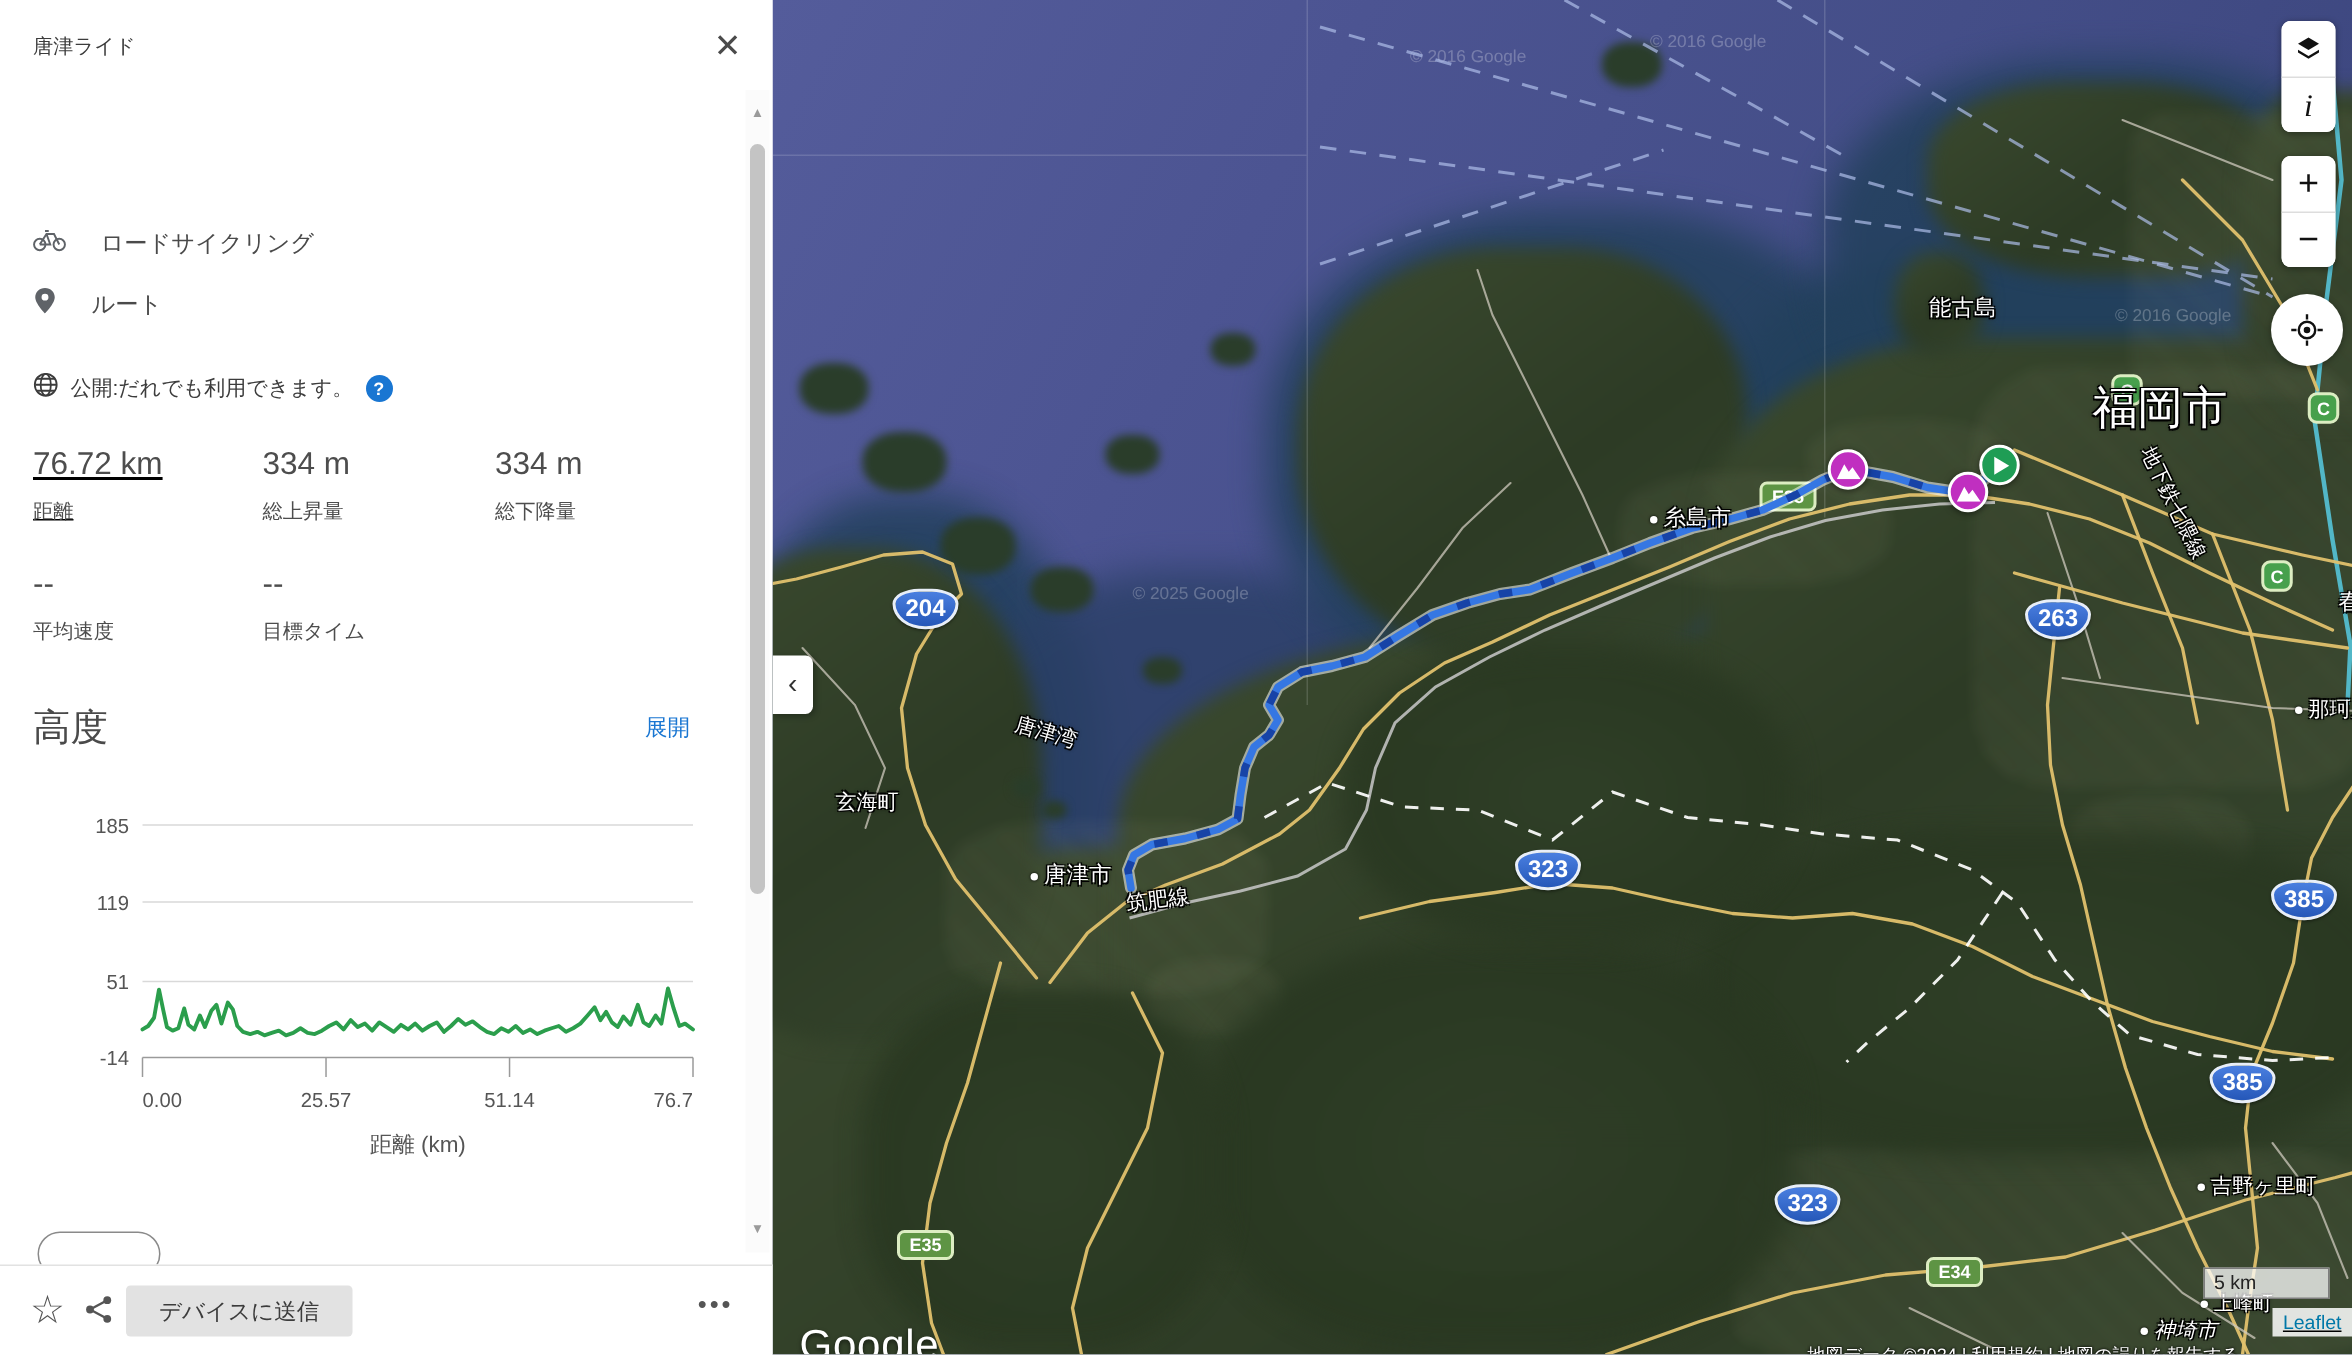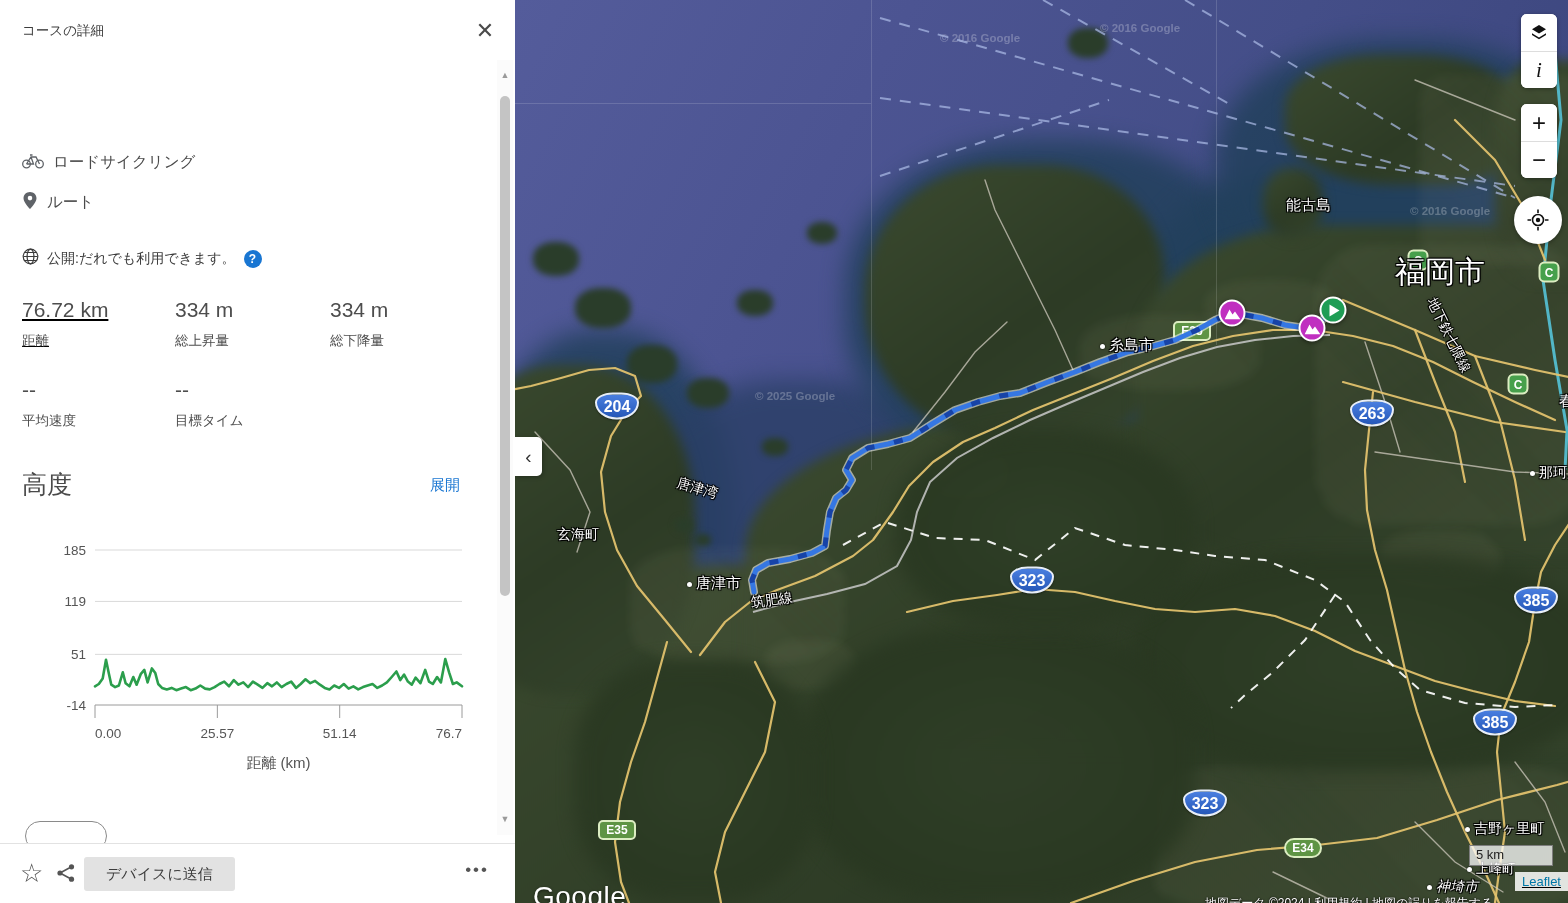--- a/index.html
+++ b/index.html
@@ -7,21 +7,21 @@
     font-family:"Liberation Sans","DejaVu Sans",sans-serif; }
   #stage { position:relative; width:1568px; height:903px; overflow:hidden; }
 
   
   #panel { position:absolute; left:0; top:0; width:515px; height:903px; background:#fff; z-index:30; }
   .panel-header-title { position:absolute; left:22px; top:22px; font-size:13.5px; color:#3c3c3c; }
   .panel-close { position:absolute; left:468px; top:14px; width:34px; height:34px; border:none; background:none;
     font-size:22px; color:#4a4a4a; cursor:pointer; }
   #panel-content { position:absolute; left:0; top:48px; width:497px; height:795px; overflow:hidden; }
   .course-title { position:absolute; left:22px; top:44px; font-size:34px; font-weight:400; color:#6f6f6f; }
-  .meta-row { position:absolute; left:22px; display:flex; align-items:center; gap:9px; }
+  .meta-row { position:absolute; left:22px; display:flex; align-items:center; gap:23px; }
   .meta-row .txt { font-size:15.5px; color:#4a4a4a; }
   .link-blue { color:#1976d2; text-decoration:none; cursor:pointer; }
   .privacy-row { position:absolute; left:22px; top:200px; display:flex; align-items:center; gap:8px; }
   .privacy-row .txt { font-size:14px; color:#3c3c3c; }
   .help-circle { width:18px; height:18px; border-radius:50%; background:#1976d2; color:#fff; font-size:12px;
     font-weight:bold; display:flex; align-items:center; justify-content:center; cursor:pointer; }
   .stat { position:absolute; }
   .stat .v { font-size:21px; color:#4d4d4d; }
   .stat .l { font-size:13.5px; color:#4d4d4d; margin-top:10px; }
   .elev-heading { position:absolute; left:22px; top:420px; font-size:25px; font-weight:400; color:#4a4a4a; }
@@ -76,21 +76,21 @@
   .shield.expressway { width:38px; height:20px; font-size:12px; background:#5e9444; border:2px solid #dcedc2;
     border-radius:5px; }
   .shield.cshield { width:21px; height:21px; font-size:12px; background:#47a04c; border:2px solid #dcedc2; border-radius:6px; }
   .marker { position:absolute; width:27px; height:27px; border-radius:50%; border:2.5px solid #fff;
     transform:translate(-50%,-50%); display:flex; align-items:center; justify-content:center; z-index:9;
     box-shadow:0 1px 4px rgba(0,0,0,.5); cursor:pointer; }
   .marker.start { background:#1f9d55; }
   .marker.start .tri { width:0; height:0; border-left:10px solid #fff; border-top:6px solid transparent;
     border-bottom:6px solid transparent; margin-left:3px; }
   .marker.climb { background:#c02fc0; }
-  .wm { position:absolute; color:rgba(255,255,255,.25); font-size:11.5px; z-index:5;font-weight:bold; }
+  .wm { position:absolute; color:rgba(255,255,255,.25); font-size:11.5px; z-index:5; }
   
   .ctrl-group { position:absolute; left:1006px; width:36px; background:#fff; border-radius:6px;
     box-shadow:0 1px 4px rgba(0,0,0,.35); z-index:10; overflow:hidden; }
   .ctrl-btn { width:36px; height:37px; background:#fff; border:none; font-size:20px; color:#111;
     display:flex; align-items:center; justify-content:center; cursor:pointer; }
   .ctrl-btn + .ctrl-btn { border-top:1px solid #ddd; }
   .ctrl-btn.info { font-family:"Liberation Serif","DejaVu Serif",serif; font-style:italic; font-size:21px; }
   #locate-btn { position:absolute; left:999px; top:196px; width:48px; height:48px; border-radius:50%; background:#fff;
     border:none; box-shadow:0 1px 4px rgba(0,0,0,.35); z-index:10; display:flex; align-items:center; justify-content:center; cursor:pointer; }
   #collapse-btn { position:absolute; left:0; top:437px; width:27px; height:39px; background:#fff; border:none;
@@ -104,21 +104,21 @@
     letter-spacing:.5px; z-index:10; text-shadow:0 1px 3px rgba(0,0,0,.6); }
   #map-attribution { position:absolute; left:690px; bottom:-9px; color:#fff; font-size:12px; z-index:10;
     white-space:nowrap; text-shadow:0 0 2px #000,0 1px 2px #000; }
 </style>
 </head>
 <body>
 
 <div id="stage">
 
   <aside id="panel">
-    <div class="panel-header-title">コースの詳細</div>
+    <div class="panel-header-title">唐津ライド</div>
     <button class="panel-close">✕</button>
 
     <div id="panel-content">
 
       <div class="meta-row" style="top:104px;">
         <span>
           <svg width="22" height="16" viewBox="0 0 22 16" fill="none" stroke="#5f6368" stroke-width="1.3">
             <circle cx="4.5" cy="11" r="3.8"></circle>
               <circle cx="17.5" cy="11" r="3.8"></circle>
             <path d="M4.5 11 L9 4 L14 4 L17.5 11 M9 4 L11.5 11 L4.5 11 M8 2 L10.5 2"></path>
@@ -301,34 +301,34 @@
         <polyline points="818,310 803,324 790,328 770,325 747,318 725,314 717,313 700,320 682,330 660,340 635,347 613,352 585,362 560,372 533,382 505,393 485,396 463,402 440,410 417,424 395,438 373,444 353,448 337,458 331,470 337,480 331,490 321,498 315,512 312,530 310,546 297,553 275,559 253,563 241,570 237,580 239,592" class="route-dash"></polyline>
       </svg>
     <div id="feature-layer">
         <div class="shield national" style="left: 102px; top: 406px;">204</div>
         <div class="shield national" style="left: 857px; top: 413px;">263</div>
         <div class="shield national" style="left: 517px; top: 580px;">323</div>
         <div class="shield national" style="left: 690px; top: 803px;">323</div>
         <div class="shield national" style="left: 1021px; top: 600px;">385</div>
         <div class="shield national" style="left: 980px; top: 722px;">385</div>
         <div class="shield expressway" style="left: 102px; top: 830px;">E35</div>
-        <div class="shield expressway" style="left: 788px; top: 848px; border-radius: 10px;">E34</div>
+        <div class="shield expressway" style="left: 788px; top: 848px;">E34</div>
         <div class="shield cshield" style="left: 903px; top: 260px;">C</div>
         <div class="shield cshield" style="left: 1034px; top: 272px;">C</div>
         <div class="shield cshield" style="left: 1003px; top: 384px;">C</div>
         <div class="map-label" style="left: 771px; top: 196px; font-size: 15px;">能古島</div>
         <div class="map-label city-lg" style="left: 880px; top: 252px; font-size: 30px;">福岡市</div>
         <div class="map-label" style="left: 585px; top: 336px; font-size: 15px;"><span class="label-dot"></span>糸島市</div>
         <div class="map-label" style="left: 916px; top: 290px; font-size: 13.5px; transform: rotate(64deg); transform-origin: left center;">地下鉄七隈線</div>
         <div class="map-label" style="left: 162px; top: 474px; font-size: 14px; transform: rotate(16deg); transform-origin: left center;">唐津湾</div>
         <div class="map-label" style="left: 14px; top: 526px; font-size: 14px; margin-left: 28px;">玄海町</div>
         <div class="map-label" style="left: 172px; top: 574px; font-size: 15px;"><span class="label-dot"></span>唐津市</div>
         <div class="map-label" style="left: 236px; top: 594px; font-size: 14px; transform: rotate(-7deg); transform-origin: left center;">筑肥線</div>
         <div class="map-label" style="left: 1015px; top: 464px; font-size: 14px;"><span class="label-dot"></span>那珂川</div>
-        <div class="map-label" style="left: 950px; top: 782px; font-size: 14px; margin-top: 38px;"><span class="label-dot"></span>吉野ヶ里町</div>
+        <div class="map-label" style="left: 950px; top: 782px; font-size: 14px;"><span class="label-dot"></span>吉野ヶ里町</div>
         <div class="map-label" style="left: 952px; top: 860px; font-size: 13px;"><span class="label-dot"></span>上峰町</div>
         <div class="map-label" style="left: 912px; top: 878px; font-size: 14px; font-style: italic;"><span class="label-dot"></span>神埼市</div>
         <div class="map-label" style="left: 1044px; top: 392px; font-size: 15px;">春</div>
         <div class="marker start" style="left: 818px; top: 310px;">
           <div class="tri"></div>
         </div>
         <div class="marker climb" style="left: 717px; top: 313px;">
           <svg width="16" height="12" viewBox="0 0 16 12">
             <polygon points="0,12 5,2 8,7 10.5,4 16,12" fill="#fff"></polygon>
           </svg>

